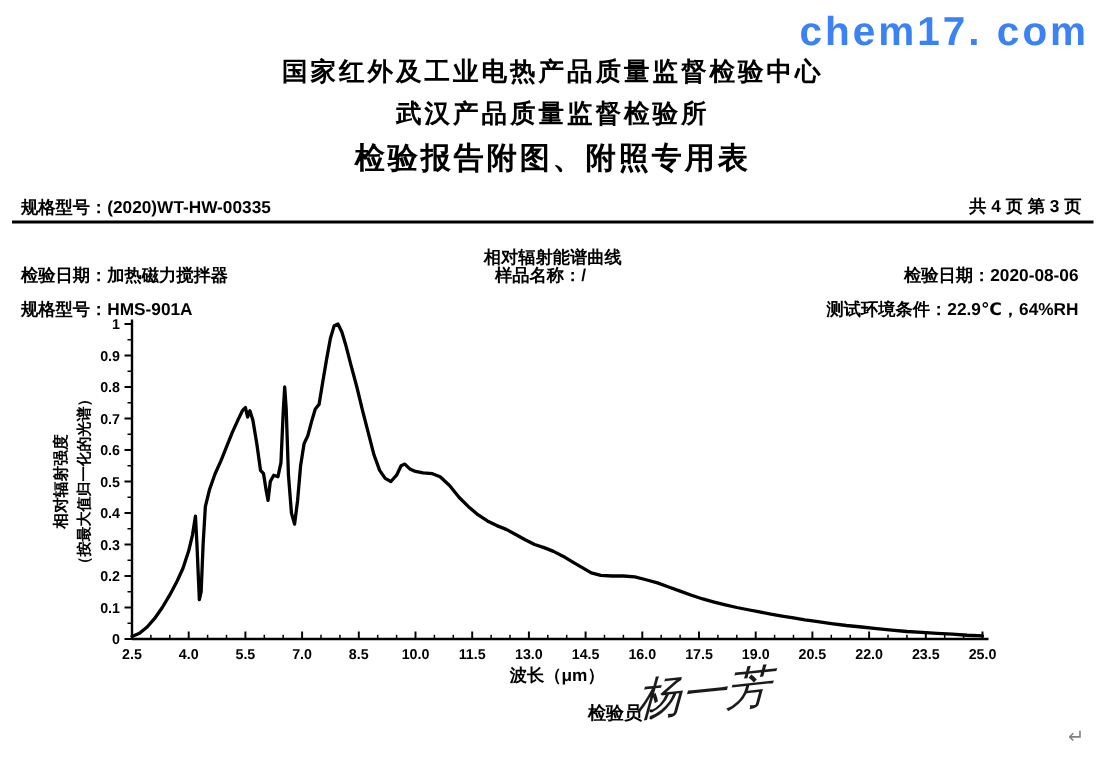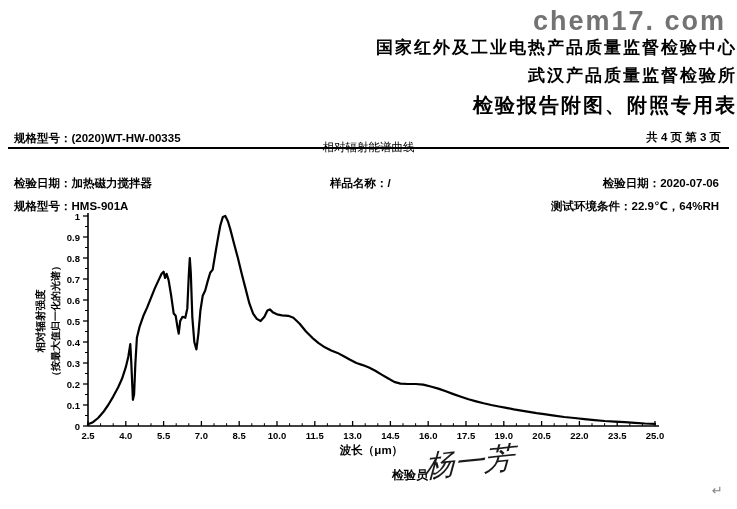--- a/index.html
+++ b/index.html
@@ -2,31 +2,31 @@
 <html><head>
 <meta charset="utf-8">
 <style>
   html,body{margin:0;padding:0;}
   body{
     width:737px;height:509px;position:relative;background:#ffffff;
     font-family:"Liberation Sans","DejaVu Sans",sans-serif;color:#000;overflow:hidden;
   }
   .abs{position:absolute;}
   .watermark{
-    left:533px;top:6px;font-size:27px;letter-spacing:2px;color:#737373;
+    left:533px;top:6px;font-size:27px;letter-spacing:2px;color:#3b82f6;
     font-weight:bold;white-space:nowrap;
   }
-  .title-line{left:0;width:737px;text-align:right;font-weight:bold;letter-spacing:2px;}
+  .title-line{left:0;width:737px;text-align:center;font-weight:bold;letter-spacing:2px;}
   .t1{top:36px;font-size:17px;}
   .t2{top:64px;font-size:17px;}
   .t3{top:92px;font-size:20px;}
   .hdr-left{left:14px;top:131px;font-size:11.5px;font-weight:bold;white-space:nowrap;}
   .hdr-right{right:16px;top:130px;font-size:11.5px;font-weight:bold;white-space:nowrap;}
   .rule{left:8px;top:147px;width:721px;height:2px;background:#000;}
-  .section-title{left:0;top:140px;width:737px;text-align:center;font-size:11.5px;font-weight:normal;}
+  .section-title{left:0;top:164px;width:737px;text-align:center;font-size:11.5px;font-weight:bold;}
   .info{font-size:11.5px;font-weight:bold;white-space:nowrap;}
   .r1{top:176px;} .r2{top:199px;}
   .c1{left:14px;} .c2{left:330px;} .cr{right:18px;}
   .chart-wrap{left:0;top:200px;width:700px;height:265px;}
   .inspector-label{left:392px;top:467px;font-size:12px;font-weight:bold;}
   .signature{
     left:424px;top:442px;font-size:30px;color:#1a1a1a;
     font-family:"Liberation Serif","DejaVu Serif",serif;font-style:italic;
     transform:rotate(-6deg) skewX(-8deg);white-space:nowrap;
   }
@@ -51,21 +51,21 @@
 
 <div class="abs section-title">相对辐射能谱曲线</div>
 
 <div class="abs info r1 c1">
   <span>检验日期：</span><span>加热磁力搅拌器</span>
 </div>
 <div class="abs info r1 c2">
   <span>样品名称：</span><span>/</span>
 </div>
 <div class="abs info r1 cr">
-  <span>检验日期：</span><span>2020-07-06</span>
+  <span>检验日期：</span><span>2020-08-06</span>
 </div>
 <div class="abs info r2 c1">
   <span>规格型号：</span><span>HMS-901A</span>
 </div>
 <div class="abs info r2 cr">
   <span>测试环境条件：</span><span>22.9℃，64%RH</span>
 </div>
 
 <div class="abs chart-wrap">
   <svg id="chart-svg" width="700" height="265" viewBox="0 0 700 265">

